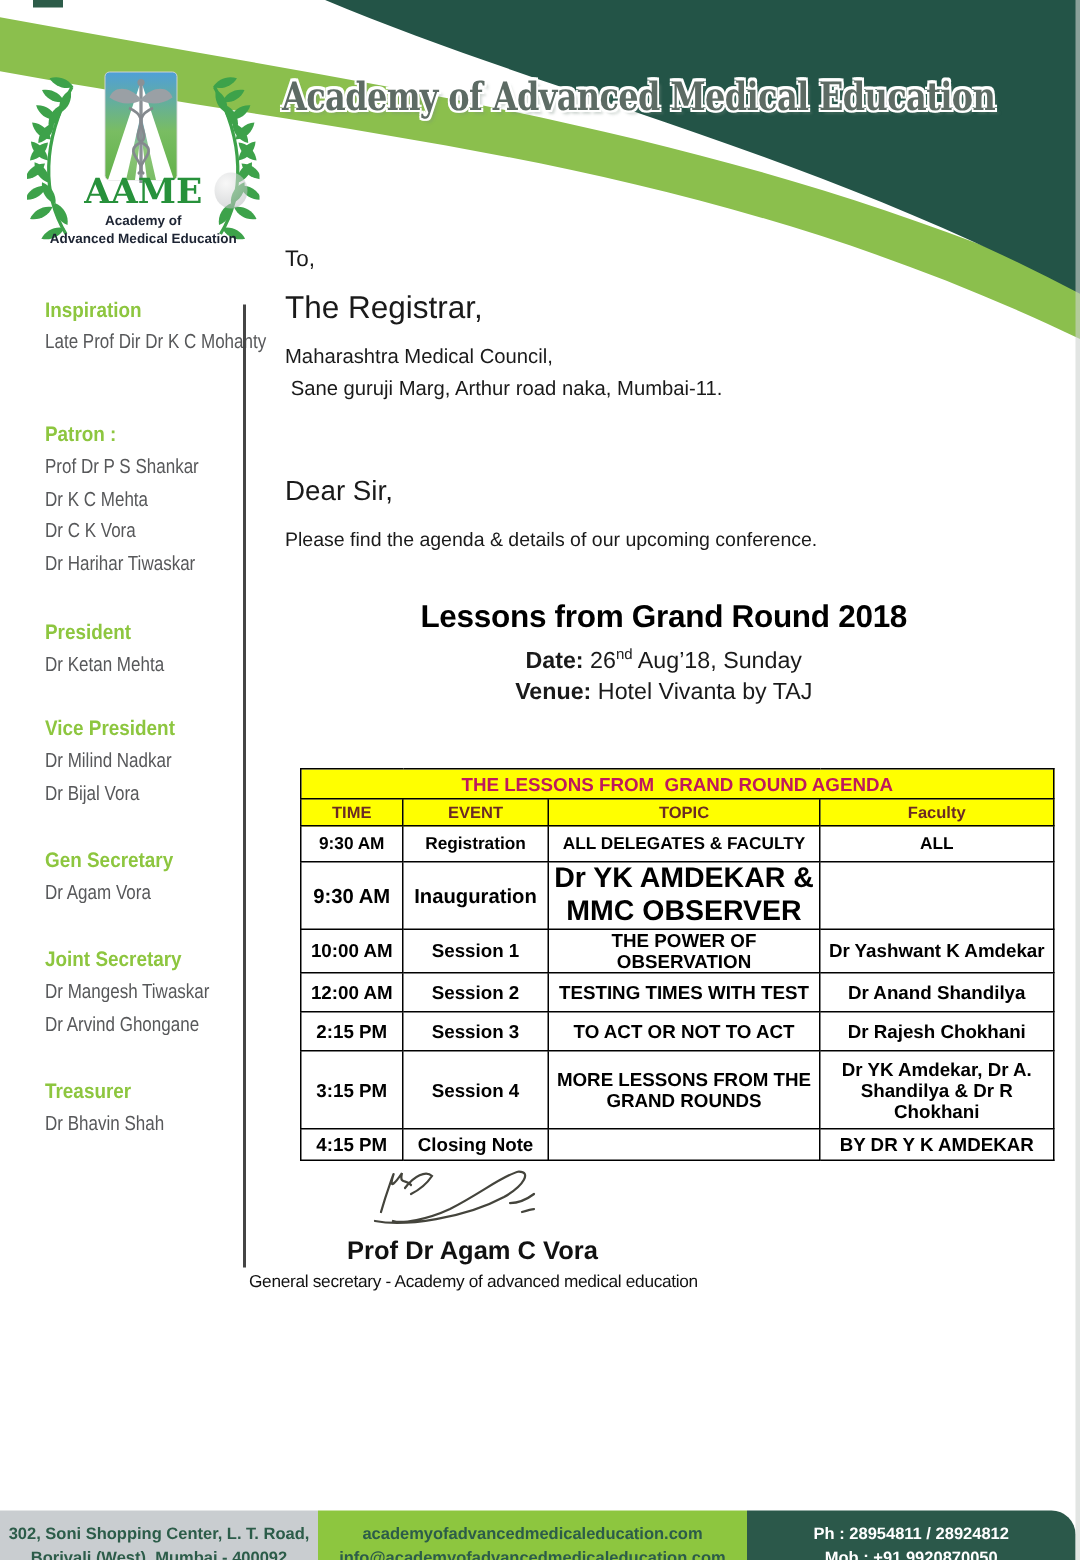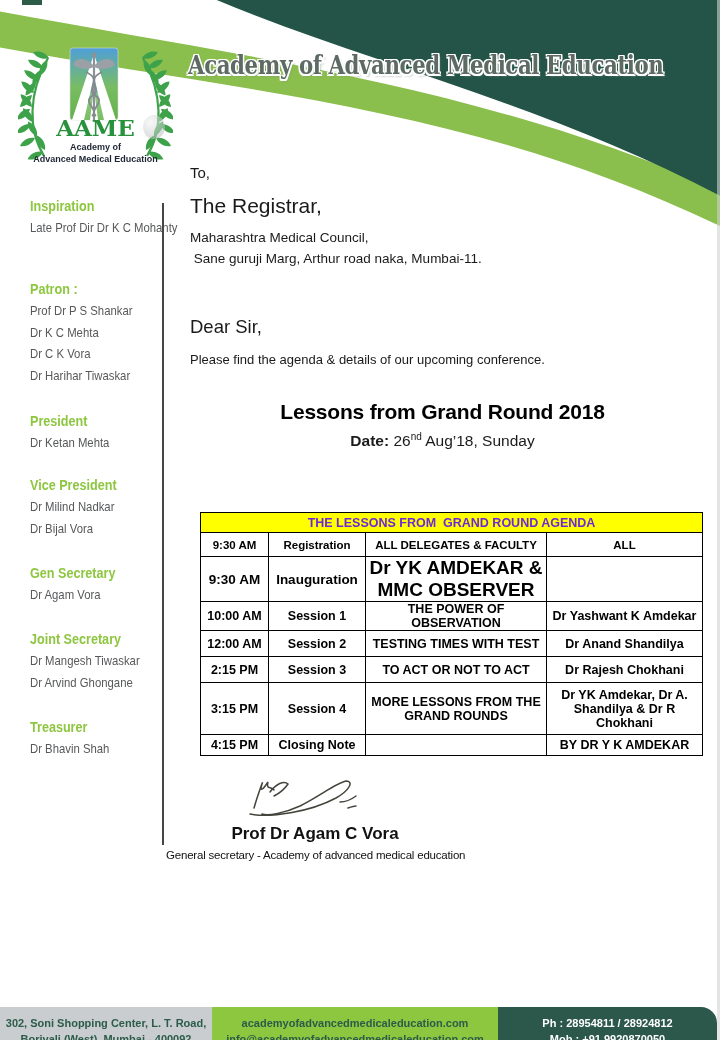--- a/index.html
+++ b/index.html
@@ -49,21 +49,21 @@
   .event-venue{font-size:15.5px;margin-top:3px;}
   .event-addr{font-size:13.5px;margin-top:4px;}
   .blab{font-weight:bold;}
   sup{font-size:10px;}
 
   
   .agenda{position:absolute;left:200px;top:512px;width:502px;border-collapse:collapse;
     table-layout:fixed;font-weight:bold;}
   .agenda td{border:1px solid #000;text-align:center;vertical-align:middle;
     padding:0 2px;color:#000;}
-  .agenda .agenda-title{background:#ffff00;color:#6d28d9;font-size:12.5px;white-space:pre;height:19px;}
+  .agenda .agenda-title{background:#ffff00;color:#be185d;font-size:12.5px;white-space:pre;height:19px;}
   .agenda .col-head{background:#ffff00;color:#6b2a24;font-size:11px;height:17px;}
 
   
   .sig-svg{position:absolute;left:240px;top:768px;}
   .sig-name{position:absolute;left:165px;top:824px;width:300px;text-align:center;
     font-size:17px;font-weight:bold;color:#111;}
   .sig-role{position:absolute;left:166px;top:849px;font-size:11.5px;color:#111;
     letter-spacing:-.2px;}
 
   
@@ -203,32 +203,39 @@
   <div class="addr">
     <div>Maharashtra Medical Council,</div>
     <div> Sane guruji Marg, Arthur road naka, Mumbai-11.</div>
   </div>
   <div class="salutation">Dear Sir,</div>
   <div class="body-text">Please find the agenda &amp; details of our upcoming conference.</div>
 
   <div class="event-block">
     <div class="event-title">Lessons from Grand Round 2018</div>
     <div class="event-date"><span class="blab">Date:</span> <span>26</span><sup>nd</sup><span style="white-space:pre;"> Aug’18, Sunday</span></div>
+    <div class="event-venue"><span class="blab">Venue:</span><span style="white-space:pre;"> Hotel Vivanta by TAJ</span></div>
   </div>
 
   <table class="agenda">
     <colgroup>
       <col style="width:68px">
         <col style="width:97px">
         <col style="width:181px">
         <col style="width:156px">
     </colgroup>
     <tbody id="agenda-body">
         <tr>
           <td colspan="4" class="agenda-title">THE LESSONS FROM  GRAND ROUND AGENDA</td>
+        </tr>
+        <tr>
+          <td class="col-head">TIME</td>
+          <td class="col-head">EVENT</td>
+          <td class="col-head">TOPIC</td>
+          <td class="col-head">Faculty</td>
         </tr>
         <tr style="height: 24px;">
           <td style="font-size: 11.5px;">9:30 AM</td>
           <td style="font-size: 11.5px;">Registration</td>
           <td style="font-size: 11.5px;">ALL DELEGATES &amp; FACULTY</td>
           <td style="font-size: 11.5px;">ALL</td>
         </tr>
         <tr style="height: 38px;">
           <td style="font-size: 13.5px;">9:30 AM</td>
           <td style="font-size: 13.5px;">Inauguration</td>

